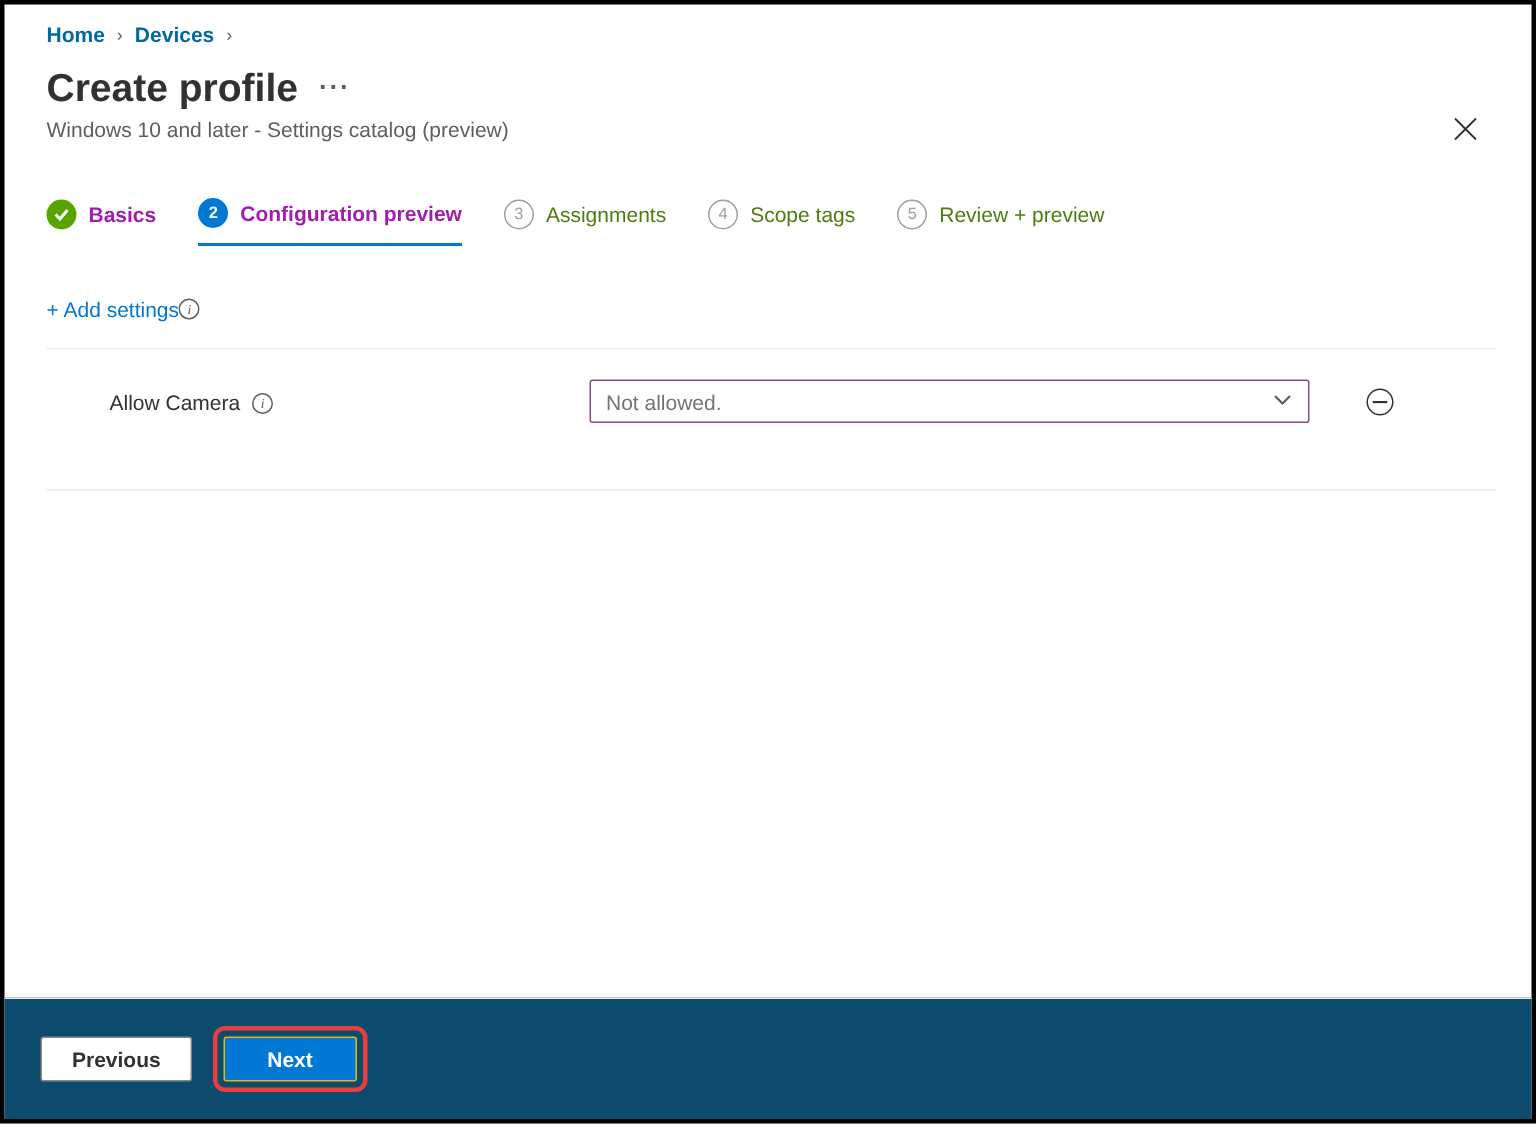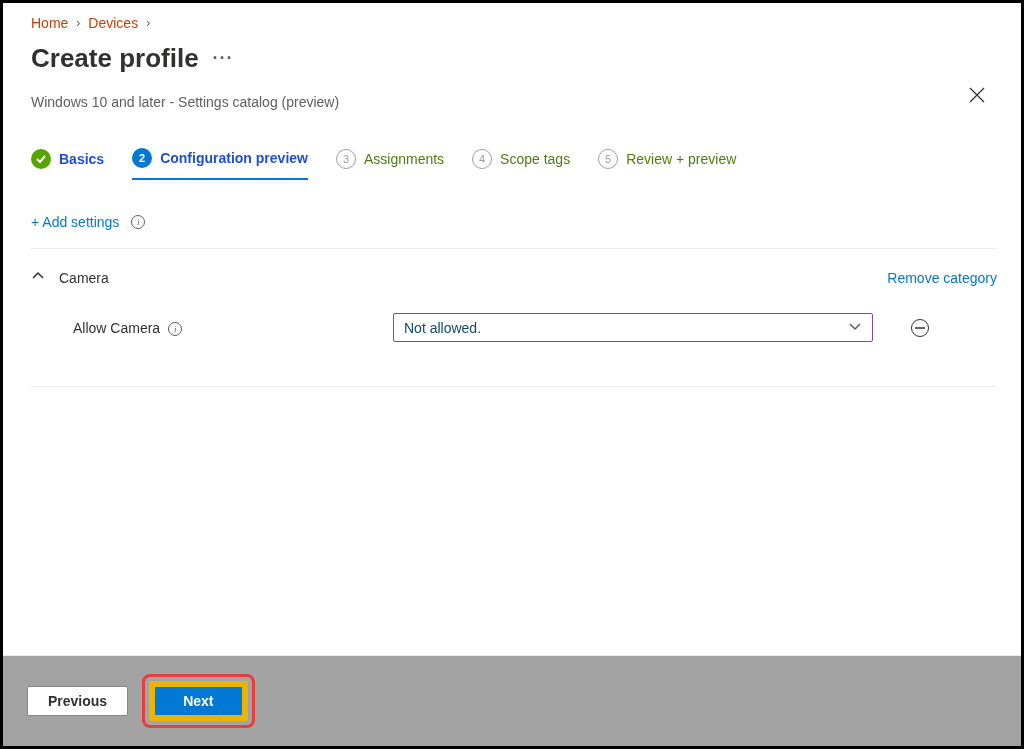--- a/index.html
+++ b/index.html
@@ -26,23 +26,24 @@
     .breadcrumb {
       display: flex;
       align-items: center;
       gap: 8px;
       font-size: 14px;
       color: #0078d4;
       margin-top: 2px;
       margin-bottom: 12px;
     }
     .breadcrumb a {
-      color: #c2410c;
+      color: #0369a1;
       text-decoration: none;
       cursor: pointer;
+      font-weight: bold;
     }
     .breadcrumb .chevron {
       color: #605e5c;
       font-size: 12px;
     }
     
     .header-row {
       display: flex;
       justify-content: space-between;
       align-items: center;
@@ -66,21 +67,21 @@
       color: #323130;
       cursor: pointer;
       padding: 8px 12px;
       background: none;
       border: none;
       line-height: 1;
     }
     .subtitle {
       font-size: 14px;
       color: #605e5c;
-      margin-top: 20px;
+      margin-top: 4px;
       margin-bottom: 38px;
     }
     
     .steps {
       display: flex;
       gap: 28px;
       align-items: center;
       border-bottom: none;
       margin-bottom: 0;
     }
@@ -113,33 +114,33 @@
       color: #fff;
       font-weight: 600;
     }
     .step.pending .circle {
       border: 1px solid #a19f9d;
       color: #a19f9d;
       background: #fff;
     }
     .step.completed .label,
     .step.active .label {
-      color: #1d4ed8;
+      color: #a21caf;
       font-weight: 600;
     }
     .step.pending .label {
       color: #4d7c0f;
     }
     
     .add-settings {
       margin-top: 34px;
       margin-bottom: 18px;
       display: flex;
       align-items: center;
-      gap: 12px;
+      gap: 0;
       font-size: 14px;
     }
     .add-settings-link {
       color: #0078d4;
       cursor: pointer;
     }
     .info-icon {
       width: 14px;
       height: 14px;
       border: 1px solid #605e5c;
@@ -196,21 +197,21 @@
     }
     .setting-select {
       flex: 0 0 480px;
       border: 1px solid #8a4a8a;
       border-radius: 2px;
       padding: 5px 10px;
       display: flex;
       justify-content: space-between;
       align-items: center;
       font-size: 14px;
-      color: #0c4a6e;
+      color: #737373;
       cursor: pointer;
       background: #fff;
     }
     .setting-select .chev {
       color: #605e5c;
     }
     .remove-setting-icon {
       width: 18px;
       height: 18px;
       border: 1.5px solid #323130;
@@ -228,38 +229,38 @@
     .footer {
       position: absolute;
       bottom: 0;
       left: 0;
       right: 0;
       border-top: 1px solid #edebe9;
       padding: 18px 24px;
       display: flex;
       gap: 14px;
       align-items: center;
-      background: #a3a3a3;
+      background: #0c4a6e;
     }
     .btn {
       font-size: 14px;
       padding: 6px 20px;
       border-radius: 2px;
       cursor: pointer;
       font-family: inherit;
     }
     .btn-secondary {
       background: #fff;
       border: 1px solid #8a8886;
       color: #323130;
       font-weight: 600;
     }
     .btn-primary {
       background: #0078d4;
-      border: 6px solid #eab308;
+      border: 1px solid #eab308;
       color: #fff;
       font-weight: 600;
       padding: 6px 28px;
     }
     .highlight-box {
       border: 3px solid #e83e3e;
       border-radius: 8px;
       padding: 4px;
       display: inline-flex;
     }
@@ -317,31 +318,20 @@
       <span class="label">Review + preview</span>
     </div>
   </div>
 
   <div class="add-settings">
     <span class="add-settings-link">+ Add settings</span>
     <span class="info-icon">i</span>
   </div>
 
   <div class="category-section">
-    <div class="category-header">
-      <div class="category-left">
-        <span>
-          <svg width="14" height="14" viewBox="0 0 14 14">
-              <path d="M2 9 L7 4 L12 9" stroke="#323130" stroke-width="1.5" fill="none"></path>
-            </svg>
-        </span>
-        <span class="category-title">Camera</span>
-      </div>
-      <span class="remove-link">Remove category</span>
-    </div>
 
     <div class="setting-row">
       <div class="setting-label">
         <span>Allow Camera</span>
         <span class="info-icon">i</span>
       </div>
       <div class="setting-select">
         <span>Not allowed.</span>
         <span class="chev">
           <svg width="14" height="14" viewBox="0 0 14 14">

